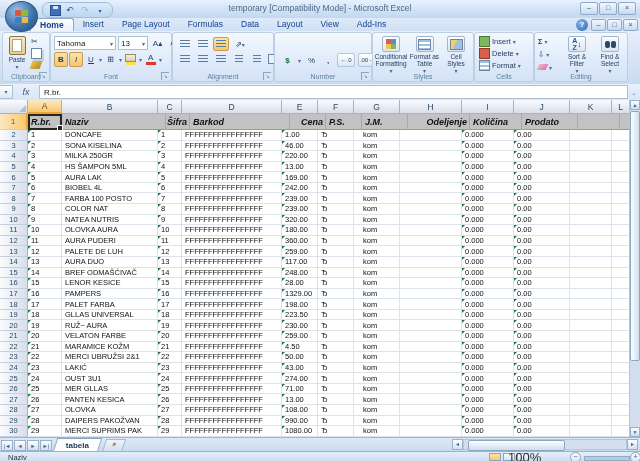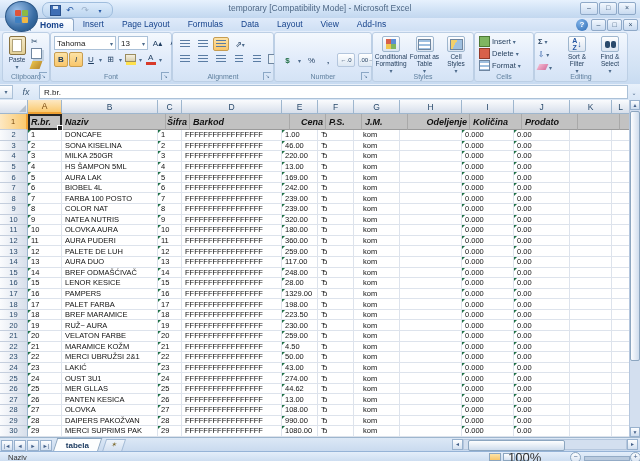--- a/index.html
+++ b/index.html
@@ -1066,21 +1066,21 @@
           <div class="cell" style="width: 42px;"></div>
           <div class="cell" style="width: 18px;"></div>
         </div>
         <div class="grow" style="height: 10.586px;">
           <div class="rnum">19</div>
           <div class="cell" style="width: 34px;">
             <span class="tri"></span>
             <span class="cv al">18</span>
           </div>
           <div class="cell" style="width: 96px;">
-            <span class="cv al">BREF MARAMICE</span>
+            <span class="cv al">GLLAS UNIVERSAL</span>
           </div>
           <div class="cell" style="width: 24px;">
             <span class="tri"></span>
             <span class="cv al">18</span>
           </div>
           <div class="cell" style="width: 100px;">
             <span class="cv al">FFFFFFFFFFFFFFFFF</span>
           </div>
           <div class="cell" style="width: 36px;">
             <span class="tri"></span>
@@ -1343,21 +1343,21 @@
           </div>
           <div class="cell" style="width: 24px;">
             <span class="tri"></span>
             <span class="cv al">25</span>
           </div>
           <div class="cell" style="width: 100px;">
             <span class="cv al">FFFFFFFFFFFFFFFFF</span>
           </div>
           <div class="cell" style="width: 36px;">
             <span class="tri"></span>
-            <span class="cv al">44.62</span>
+            <span class="cv al">71.00</span>
           </div>
           <div class="cell" style="width: 36px;">
             <span class="cv al">Ђ</span>
           </div>
           <div class="cell" style="width: 46px;">
             <span class="cv pad">kom</span>
           </div>
           <div class="cell" style="width: 62px;"></div>
           <div class="cell" style="width: 52px;">
             <span class="tri"></span>

